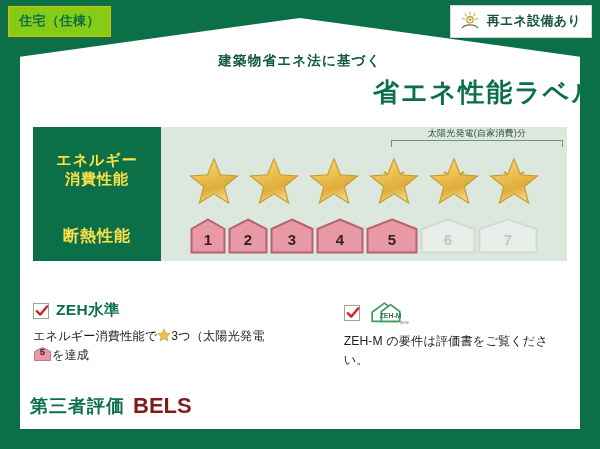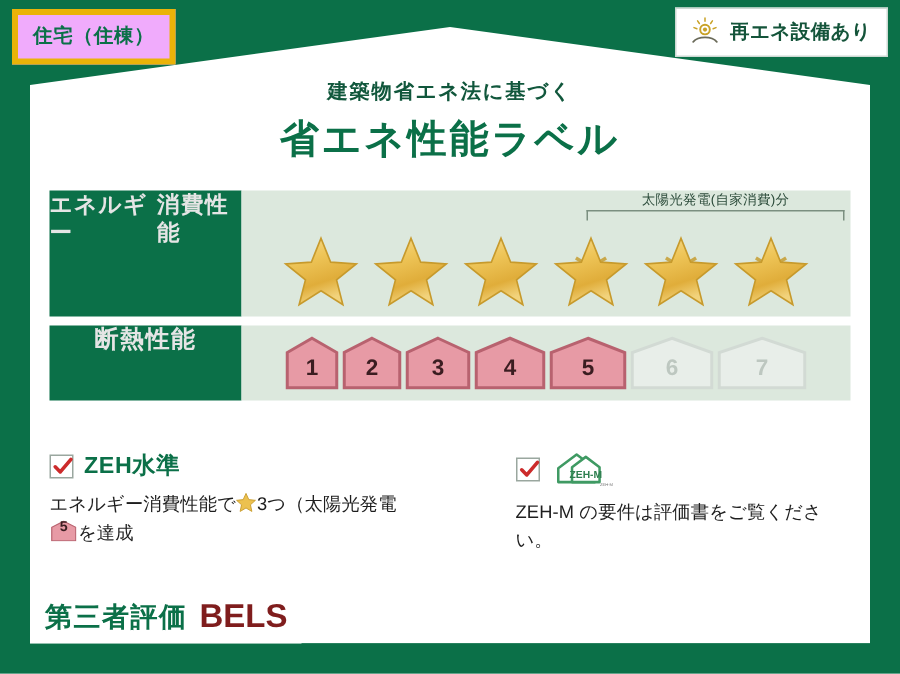--- a/index.html
+++ b/index.html
@@ -19,22 +19,22 @@
   .house-body{
     position:absolute;
     left:20px; top:18px; right:20px; bottom:20px;
     background:#ffffff;
     clip-path: polygon(0% 9.4%, 50% 0%, 100% 9.4%, 100% 100%, 0% 100%);
   }
 
   
   .type-tag{
     position:absolute; left:8px; top:6px;
-    background:#f0abfc;
-    border:4px solid #eab308;
+    background:#84cc16;
+    border:1px solid #eab308;
     color:#0b7048;
     font-size:13px; font-weight:bold;
     letter-spacing:.5px;
     padding:5px 10px 6px 10px;
     z-index:6;
   }
 
   
   .renew-tag{
     position:absolute; right:8px; top:5px;
@@ -54,35 +54,36 @@
   .title-wrap{
     position:absolute; left:0; right:0; top:52px;
     text-align:center; z-index:5;
   }
   .title-sub{
     color:#11573c; font-size:13.5px; font-weight:bold; letter-spacing:1.2px;
   }
   .title-main{
     color:#0b7048; font-size:26px; font-weight:bold; letter-spacing:2px;
     margin-top:5px;
+    text-align:right;
   }
 
   
   .perf{
     position:absolute; left:33px; right:33px; top:127px; z-index:5;
   }
   .perf-row{ display:flex; align-items:stretch; }
-  .perf-row + .perf-row{ margin-top:6px; }
+  .perf-row + .perf-row{ }
 
   .perf-head{
     width:128px; flex:0 0 128px;
     background:#0b7048;
-    color:#e5e5e5;
-    display:flex; flex-direction:row;
-    align-items:flex-start; justify-content:center;
+    color:#fde047;
+    display:flex; flex-direction:column;
+    align-items:center; justify-content:center;
     font-weight:bold; letter-spacing:1px;
     line-height:1.28;
   }
   .perf-head.energy{ font-size:15px; }
   .perf-head.insul{ font-size:16px; }
 
   .perf-body{
     flex:1 1 auto;
     background:#dce8dd;
     position:relative;
@@ -167,21 +168,21 @@
     position:absolute; inset:0; z-index:2;
     font-style:normal; font-size:9.5px; font-weight:bold; color:#3b1d21;
     display:flex; align-items:flex-end; justify-content:center; padding-bottom:1px;
   }
 
   
   .bels-bar{
     position:absolute; left:20px; bottom:20px; z-index:7;
     background:#ffffff;
     display:flex; align-items:center; gap:8px;
-    padding:5px 9px 5px 10px;
+    padding:5px 9px 10px 10px;
   }
   .bels-ja{ color:#0b7048; font-size:18px; font-weight:bold; letter-spacing:1px; }
   .bels-en{ color:#7f1d1d; font-size:22px; font-weight:bold; letter-spacing:0px; }
   .bels-no{
     position:absolute; left:196px; bottom:27px; z-index:7;
     color:#ffffff; font-size:11px; letter-spacing:.3px;
   }
   .eval{
     position:absolute; right:26px; bottom:32px; z-index:7;
     text-align:right;

